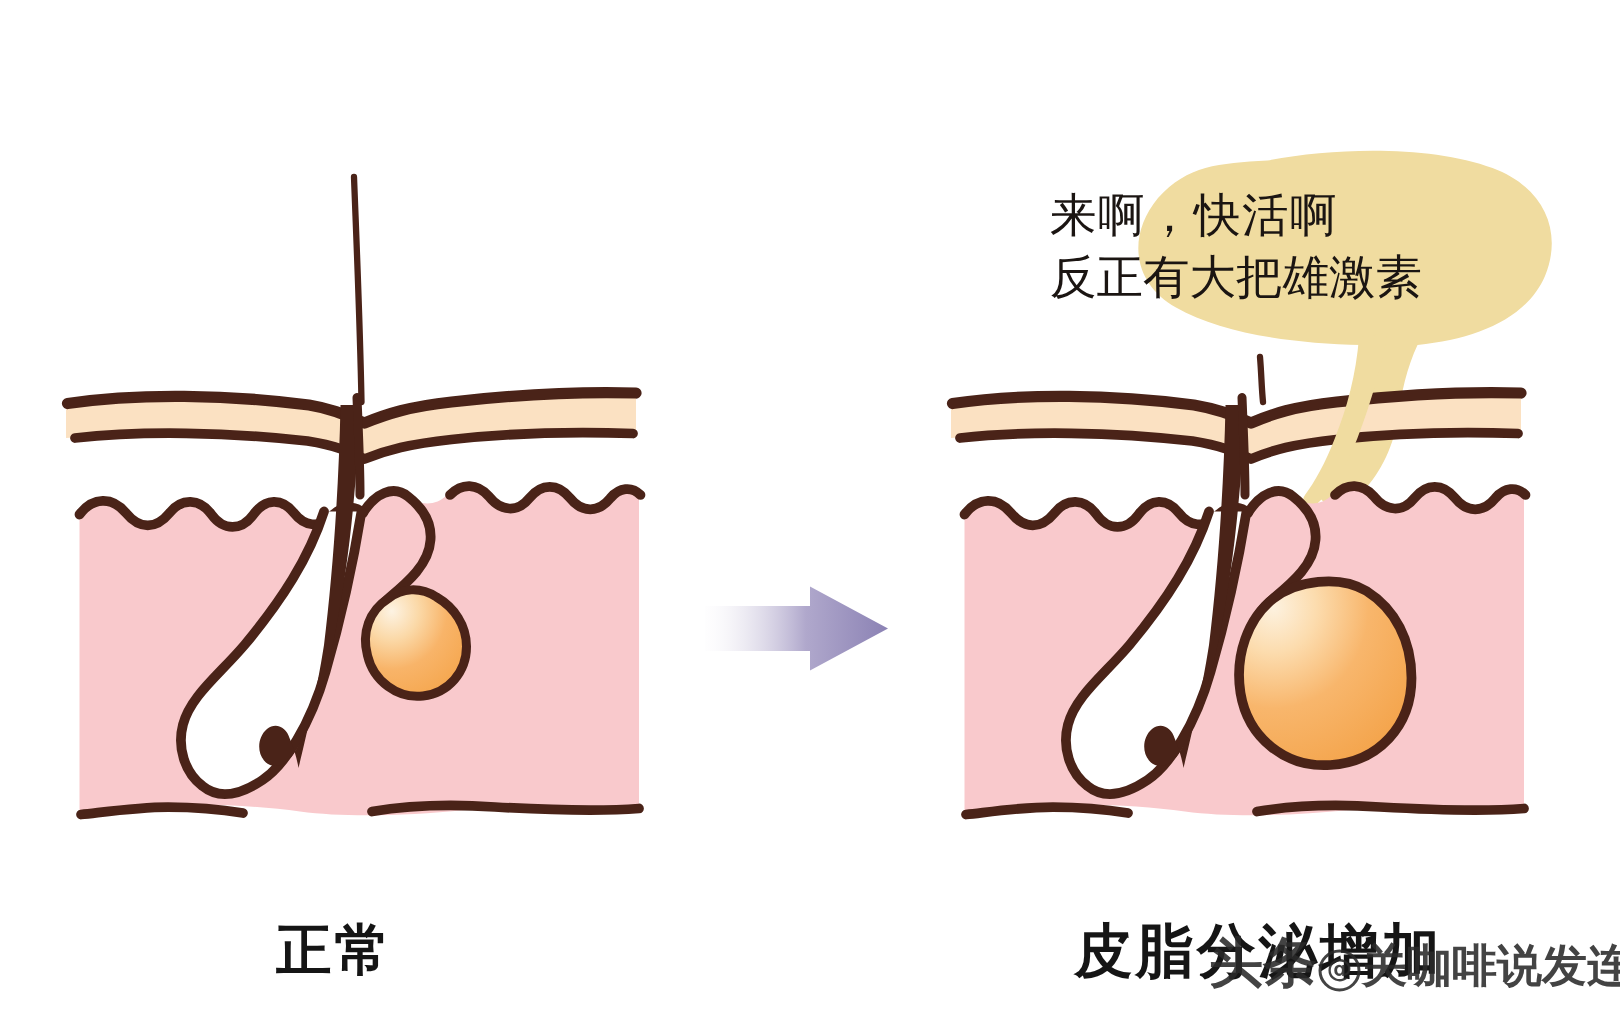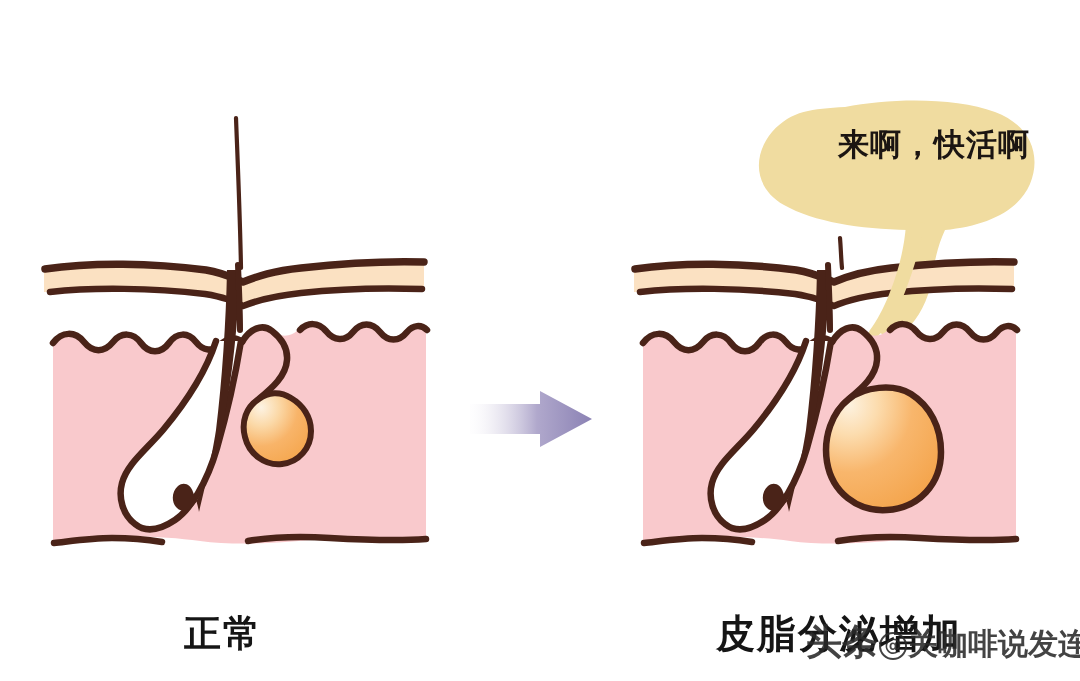--- a/index.html
+++ b/index.html
@@ -44,23 +44,23 @@
   #caption-increased {
     left: 716px;
     top: 607px;
     font-size: 39px;
   }
   .bubble-text {
     position: absolute;
     left: 700px;
     top: 124px;
     width: 330px;
-    text-align: right;
+    text-align: left;
     font-family: "DejaVu Sans", "Liberation Sans", sans-serif;
-    font-weight: bold;
+    font-weight: normal;
     color: #1b1512;
     font-size: 31px;
     line-height: 41px;
     letter-spacing: 1px;
     pointer-events: none;
   }
   .bubble-line { display: block; }
   #bubble-line-2 { font-size: 31px; letter-spacing: 0px; }
   #watermark {
     position: absolute;
@@ -291,20 +291,21 @@
                  C812,382 816,322 817,270 Z" fill="#4a2318"></path>
 
         <path d="M828,265 C829,290 830,310 830,330" fill="none" stroke="#4a2318" stroke-width="6" stroke-linecap="round"></path>
       </g>
 
     </g>
   </svg>
 
   <div class="bubble-text">
     <span class="bubble-line" id="bubble-line-1">来啊，快活啊</span>
+    <span class="bubble-line" id="bubble-line-2">反正有大把雄激素</span>
   </div>
 
   <div class="caption" id="caption-normal">正常</div>
   <div class="caption" id="caption-increased">皮脂分泌增加</div>
 
   <div id="watermark">
     <span class="wm-head">头条</span><span class="wm-badge">@</span><span>关咖啡说发连燕锋</span>
   </div>
 
 </div>

